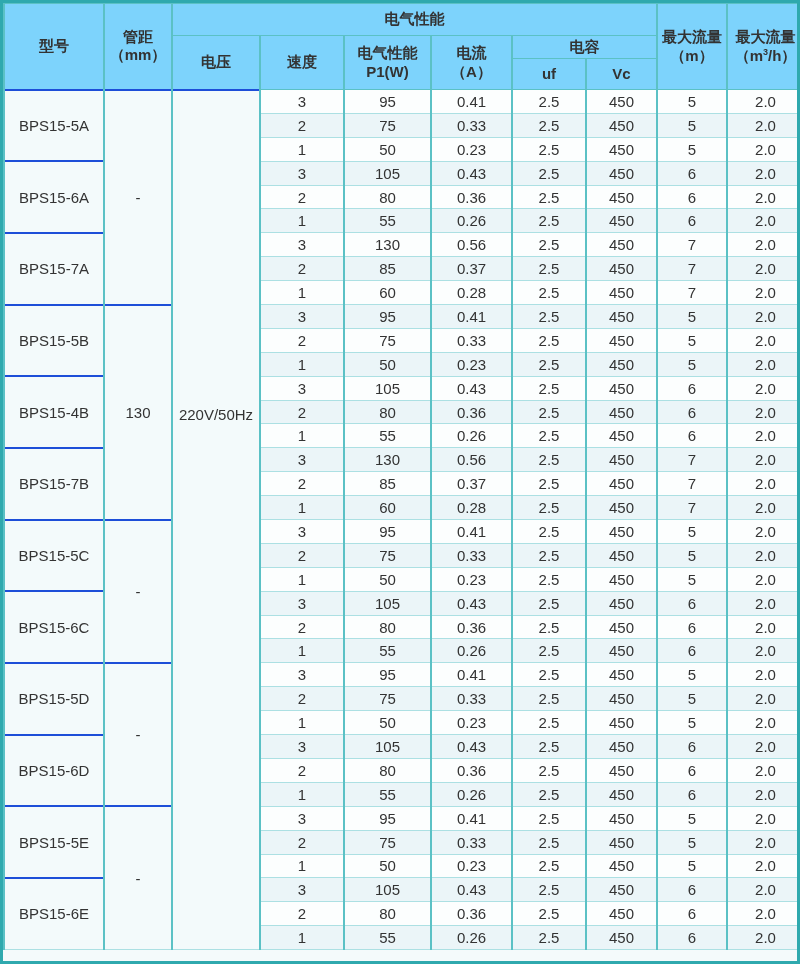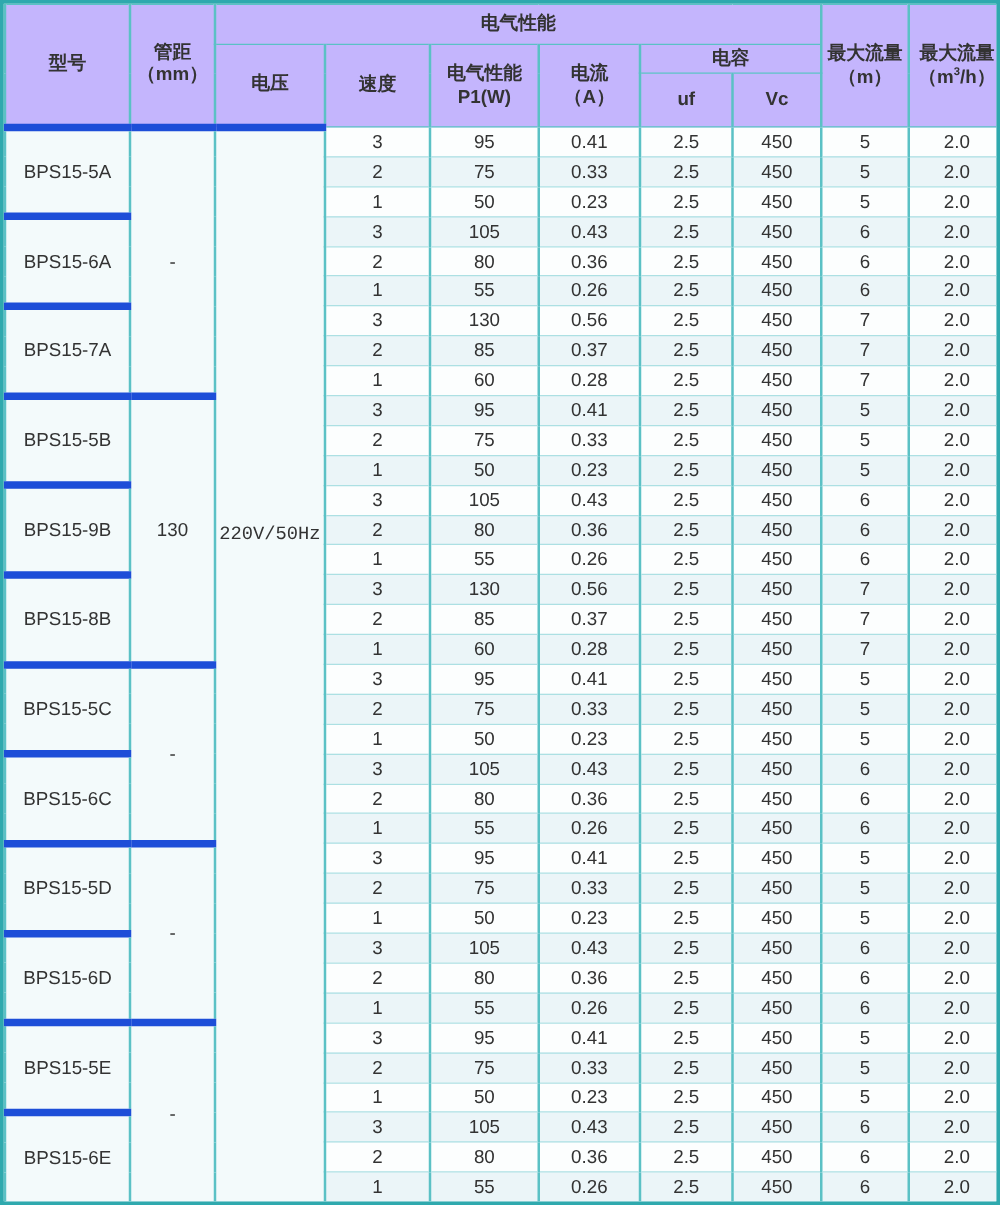--- a/index.html
+++ b/index.html
@@ -21,55 +21,54 @@
     table-layout: fixed;
     width: 794px;
     color: #333333;
   }
   
   th {
     box-sizing: border-box;
     border: 1px solid #5bc1c5;
     border-left-width: 2px;
     border-right-width: 2px;
-    background: #c4b5fd;
+    background: #7dd3fc;
     font-size: 15px;
     font-weight: bold;
     text-align: center;
     vertical-align: middle;
     padding: 0;
     line-height: 1.25;
   }
   tr.h1 th { height: 32px; }
   tr.h2 th { height: 23px; }
-  tr.h3 th { height: 43px; }
+  tr.h3 th { height: 31px; }
   
   td {
     box-sizing: border-box;
     border-top: 1px solid #ace0e3;
     border-bottom: 1px solid #ace0e3;
     border-left: 2px solid #5bc1c5;
     border-right: 2px solid #5bc1c5;
     font-size: 15px;
     text-align: center;
     vertical-align: middle;
     padding: 0;
     height: 23.9px;
   }
   tr.plain td { background: #fcfefe; }
   tr.tint  td { background: #ebf5f8; }
   td.merged {
     background: #f3fafb !important;
-    border-top: 6px solid #1d4ed8;
+    border-top: 2px solid #1d4ed8;
     border-bottom: 1px solid #ace0e3;
   }
   td.voltage {
     
     padding-bottom: 210px;
-    font-family: Liberation Mono, monospace;
   }
   sup.cube {
     font-size: 9px;
     line-height: 0;
   }
 </style>
 </head>
 <body>
 
 <div class="table-wrap">
@@ -245,21 +244,21 @@
         <tr class="tint">
           <td>1</td>
           <td>50</td>
           <td>0.23</td>
           <td>2.5</td>
           <td>450</td>
           <td>5</td>
           <td>2.0</td>
         </tr>
         <tr class="plain">
-          <td class="merged" rowspan="3">BPS15-9B</td>
+          <td class="merged" rowspan="3">BPS15-4B</td>
           <td>3</td>
           <td>105</td>
           <td>0.43</td>
           <td>2.5</td>
           <td>450</td>
           <td>6</td>
           <td>2.0</td>
         </tr>
         <tr class="tint">
           <td>2</td>
@@ -273,21 +272,21 @@
         <tr class="plain">
           <td>1</td>
           <td>55</td>
           <td>0.26</td>
           <td>2.5</td>
           <td>450</td>
           <td>6</td>
           <td>2.0</td>
         </tr>
         <tr class="tint">
-          <td class="merged" rowspan="3">BPS15-8B</td>
+          <td class="merged" rowspan="3">BPS15-7B</td>
           <td>3</td>
           <td>130</td>
           <td>0.56</td>
           <td>2.5</td>
           <td>450</td>
           <td>7</td>
           <td>2.0</td>
         </tr>
         <tr class="plain">
           <td>2</td>

